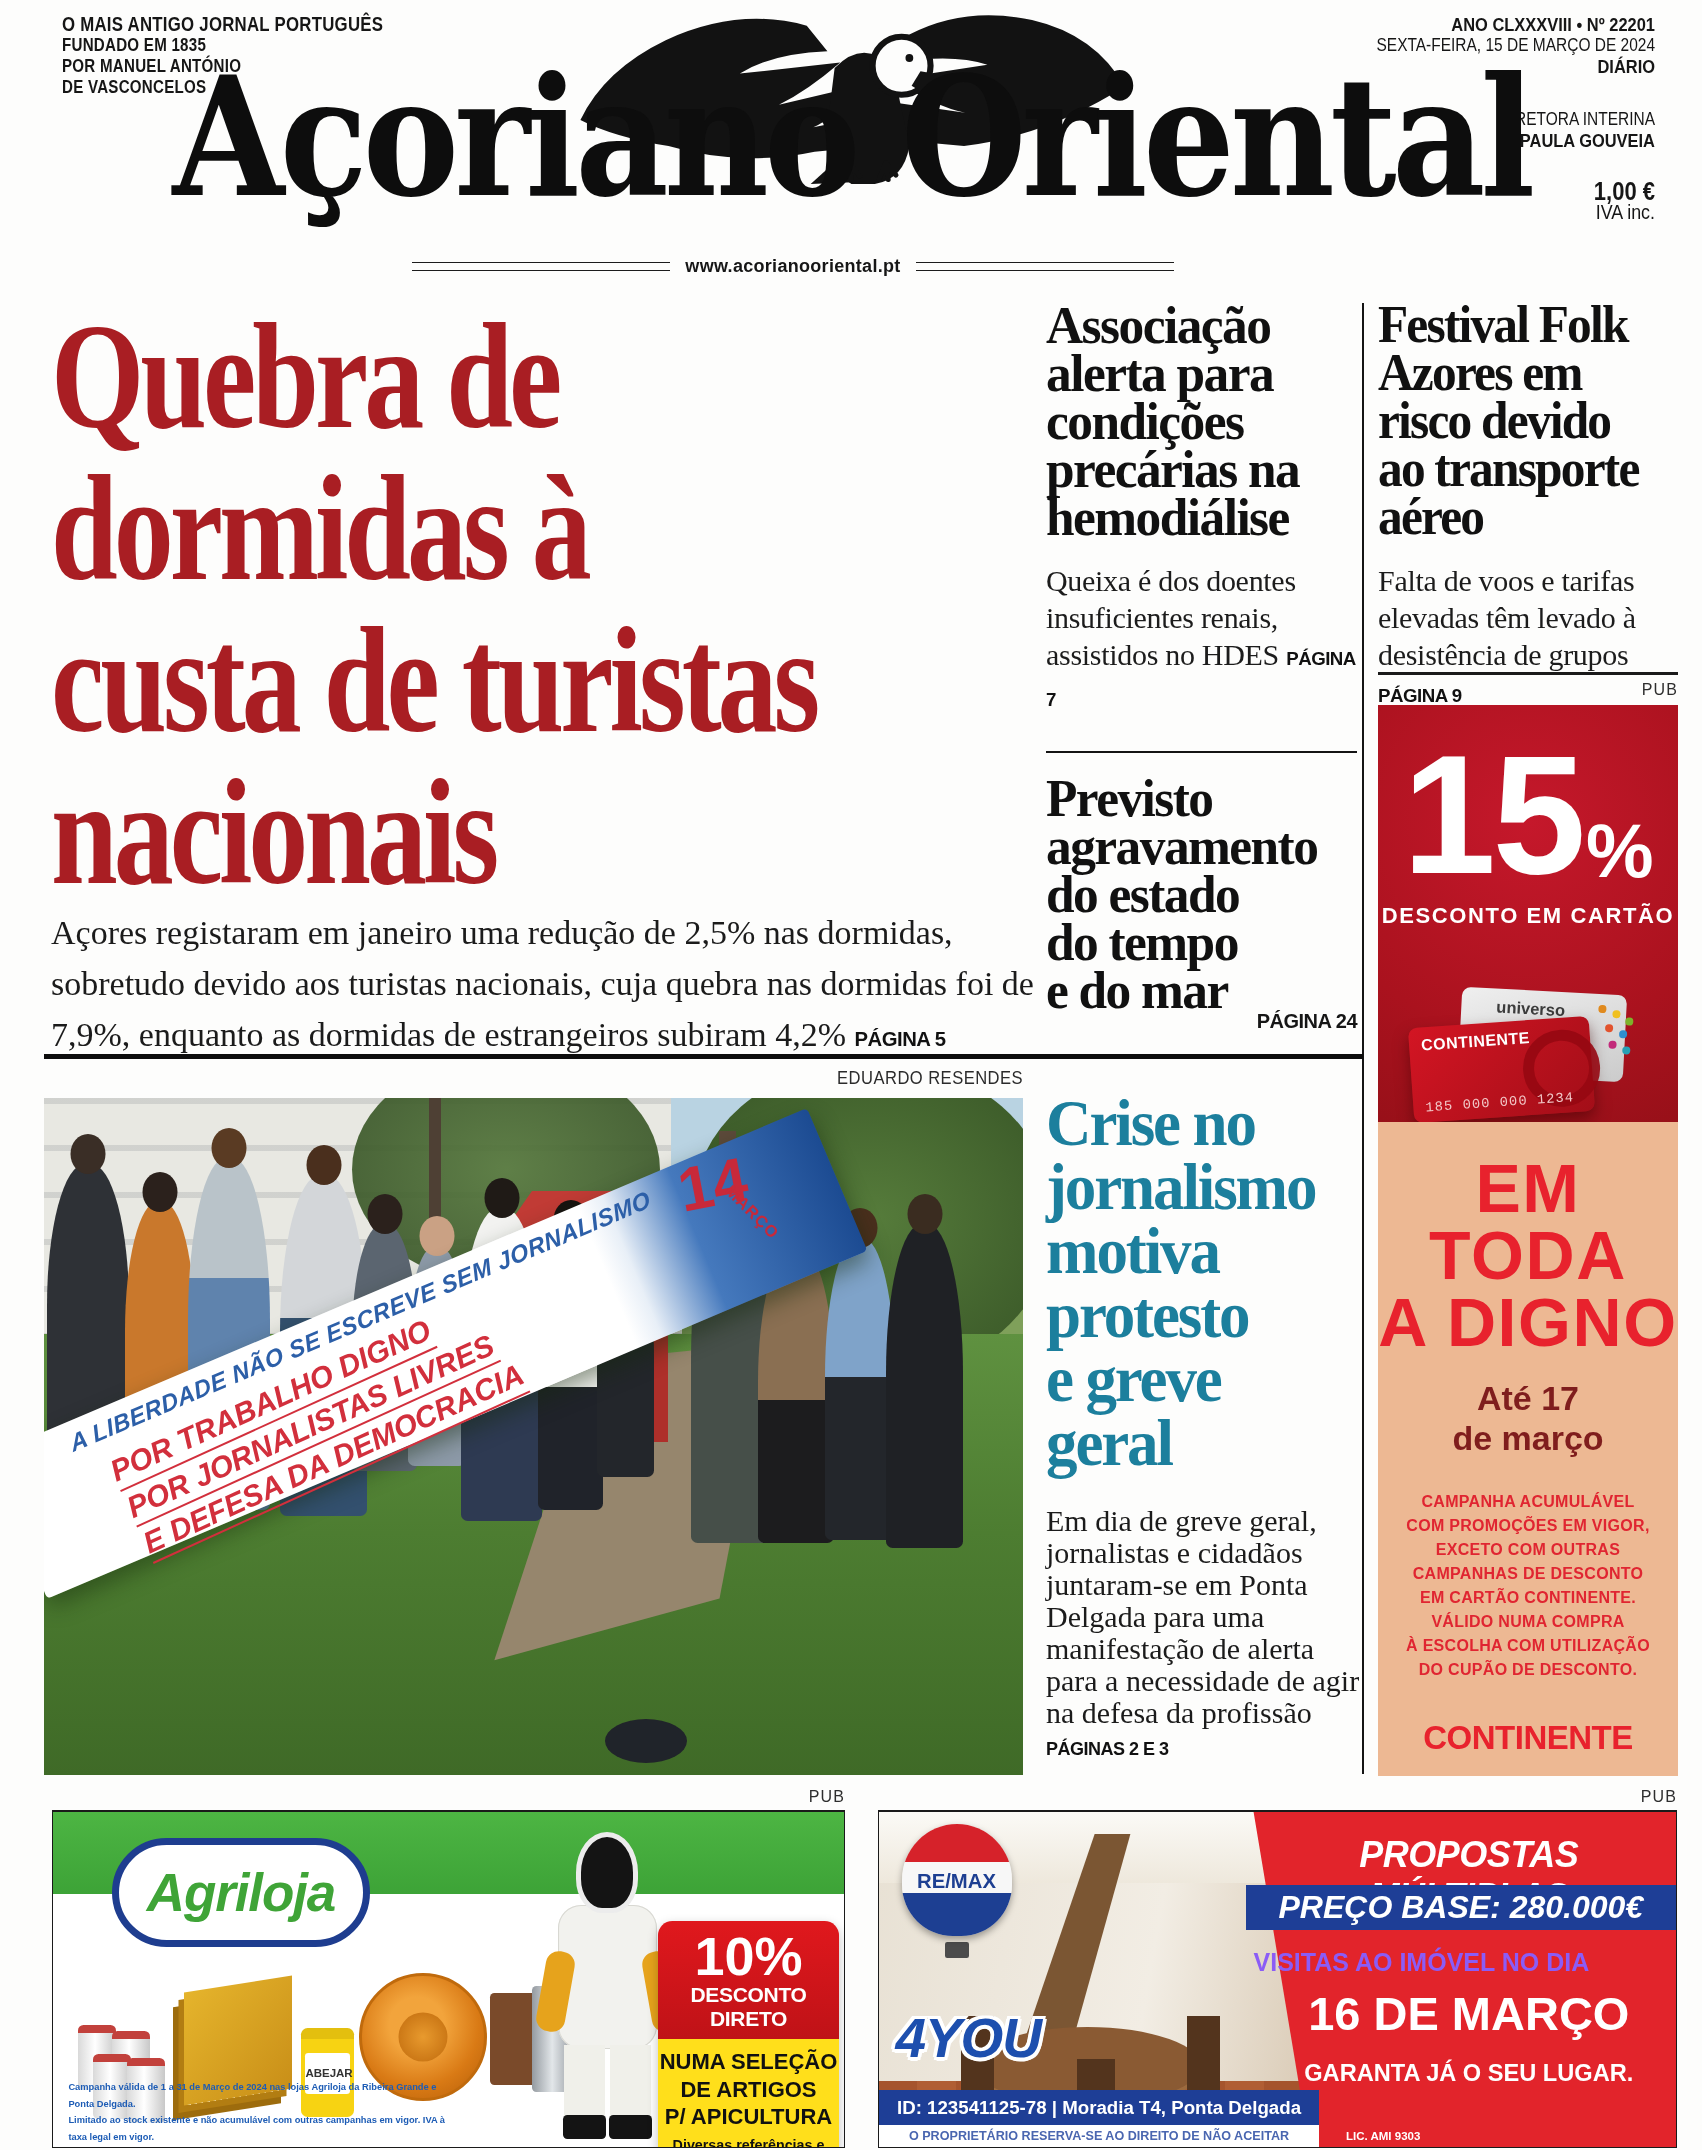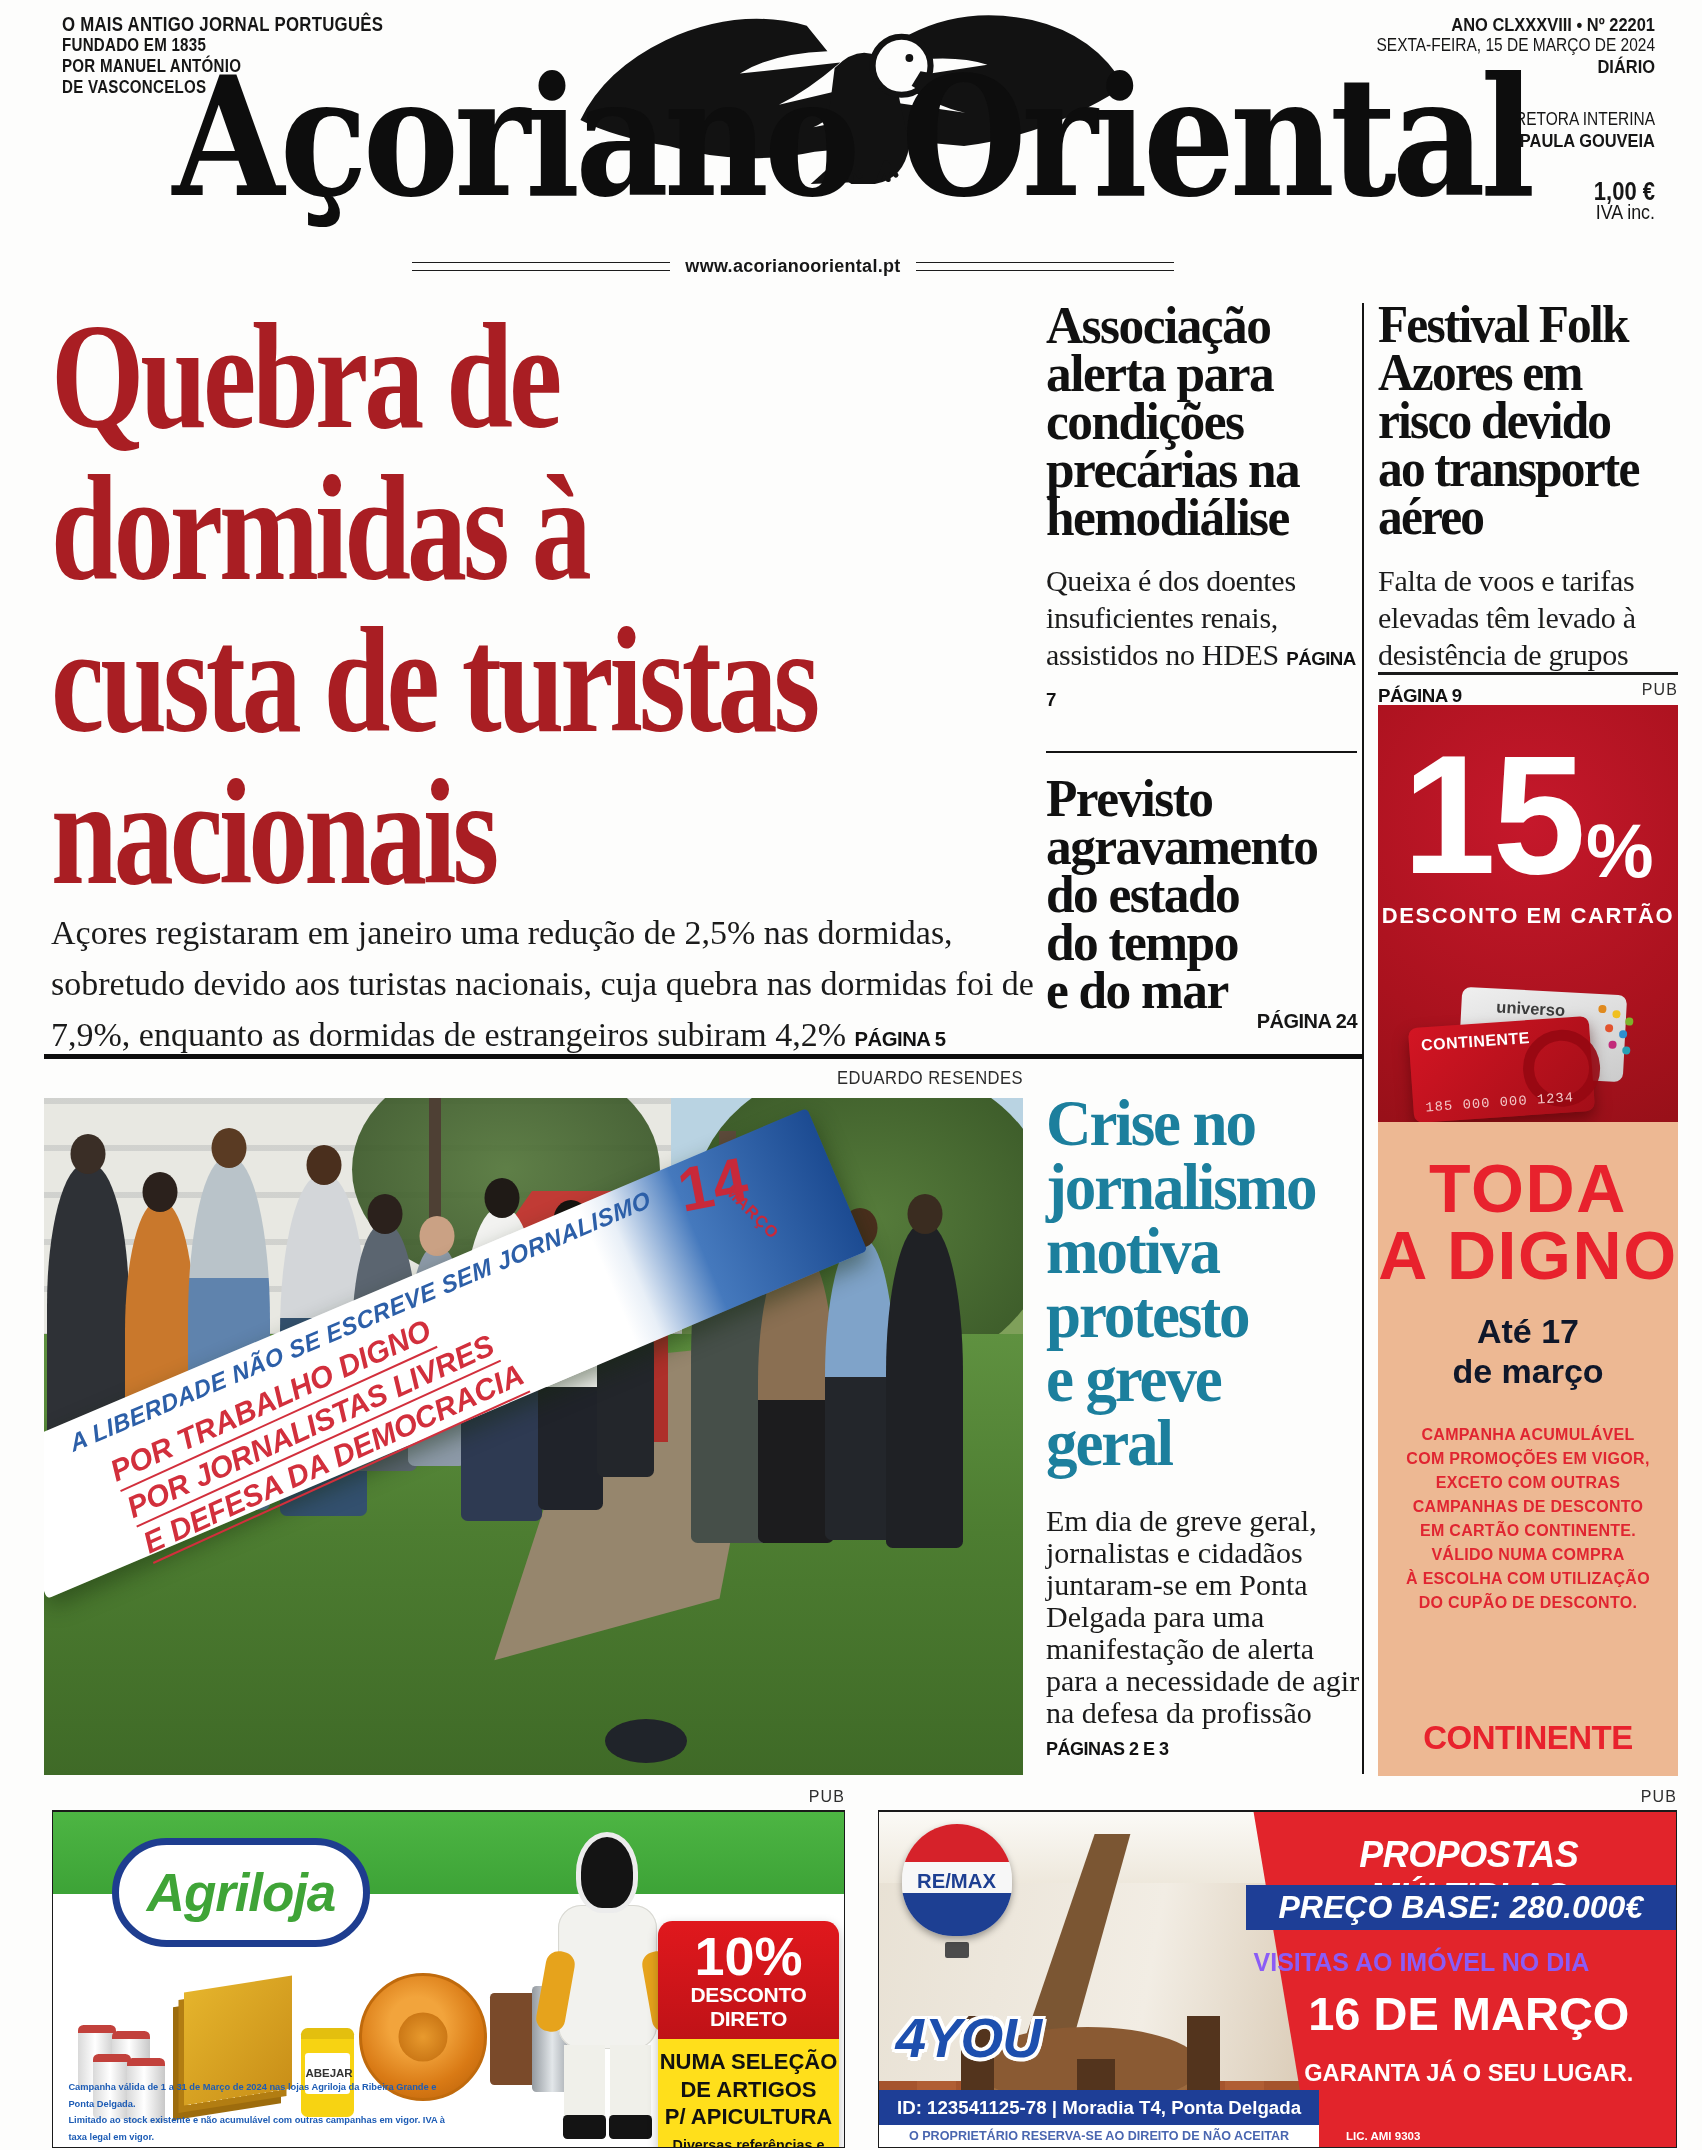--- a/index.html
+++ b/index.html
@@ -85,21 +85,21 @@
   .card-con{left:33px;top:31px;width:181px;height:95px;background:linear-gradient(135deg,#d31523,#a30e18);
             transform:rotate(-4deg);box-shadow:0 7.7px 15.4px rgba(60,0,0,.5);color:#fff;
             font-family:"Liberation Sans",sans-serif;}
   .card-con .cb{position:absolute;left:12px;top:8.8px;font-size:16px;font-weight:800;letter-spacing:0.5px;}
   .card-con .swirl{position:absolute;right:-7.7px;top:12px;width:77px;height:77px;border-radius:50%;
             border:11px solid rgba(150,8,18,.9);box-sizing:border-box;}
   .card-con .num{position:absolute;left:12px;bottom:6.6px;font-size:13.7px;color:#f2c7c7;letter-spacing:1.1px;font-family:"Liberation Mono",monospace;}
   .cont-beige{position:absolute;left:0;top:417px;width:300px;height:654px;background:#edb893;text-align:center;
               font-family:"Liberation Sans",sans-serif;}
   .store{padding-top:33px;color:#e8222d;font-weight:800;font-size:68px;line-height:67px;letter-spacing:1.6px;}
-  .period{margin-top:22px;color:#0f172a;font-weight:600;font-size:34px;line-height:40px;}
+  .period{margin-top:22px;color:#7f1d1d;font-weight:600;font-size:34px;line-height:40px;}
   .cterms{margin-top:32px;color:#e02531;font-weight:600;font-size:16px;line-height:24px;letter-spacing:0.3px;}
   .clogo{position:absolute;left:0;bottom:18.7px;width:100%;text-align:center;color:#e8222d;
          font-weight:800;font-size:33px;letter-spacing:-0.5px;}
   
   .ad{background:#fff;border:1.1px solid #1a1a1a;border-top-width:2.2px;box-sizing:border-box;overflow:hidden;}
   .agri{left:52px;top:1810px;width:793px;height:338px;}
   .agri-band{position:absolute;inset:0 0 auto 0;height:82px;background:linear-gradient(#4db543,#3da337);}
   .agri-logo{position:absolute;left:59px;top:26px;width:258px;height:109px;background:#fff;
              border:7.7px solid #1e3d8f;border-radius:60px;display:flex;align-items:center;justify-content:center;box-sizing:border-box;}
   .agri-logo span{font-family:"Liberation Sans",sans-serif;font-weight:800;font-style:italic;
@@ -284,20 +284,21 @@
         </div>
         <div class="card card-con">
           <div class="cb">CONTINENTE</div>
           <div class="swirl"></div>
           <div class="num">185 000 000 1234</div>
         </div>
       </div>
     </div>
     <div class="cont-beige">
       <div class="store">
+        <div>EM</div>
         <div>TODA</div>
         <div>A DIGNO</div>
       </div>
       <div class="period">
         <div>Até 17</div>
         <div>de março</div>
       </div>
       <div class="cterms">
         <div>CAMPANHA ACUMULÁVEL</div>
         <div>COM PROMOÇÕES EM VIGOR,</div>

